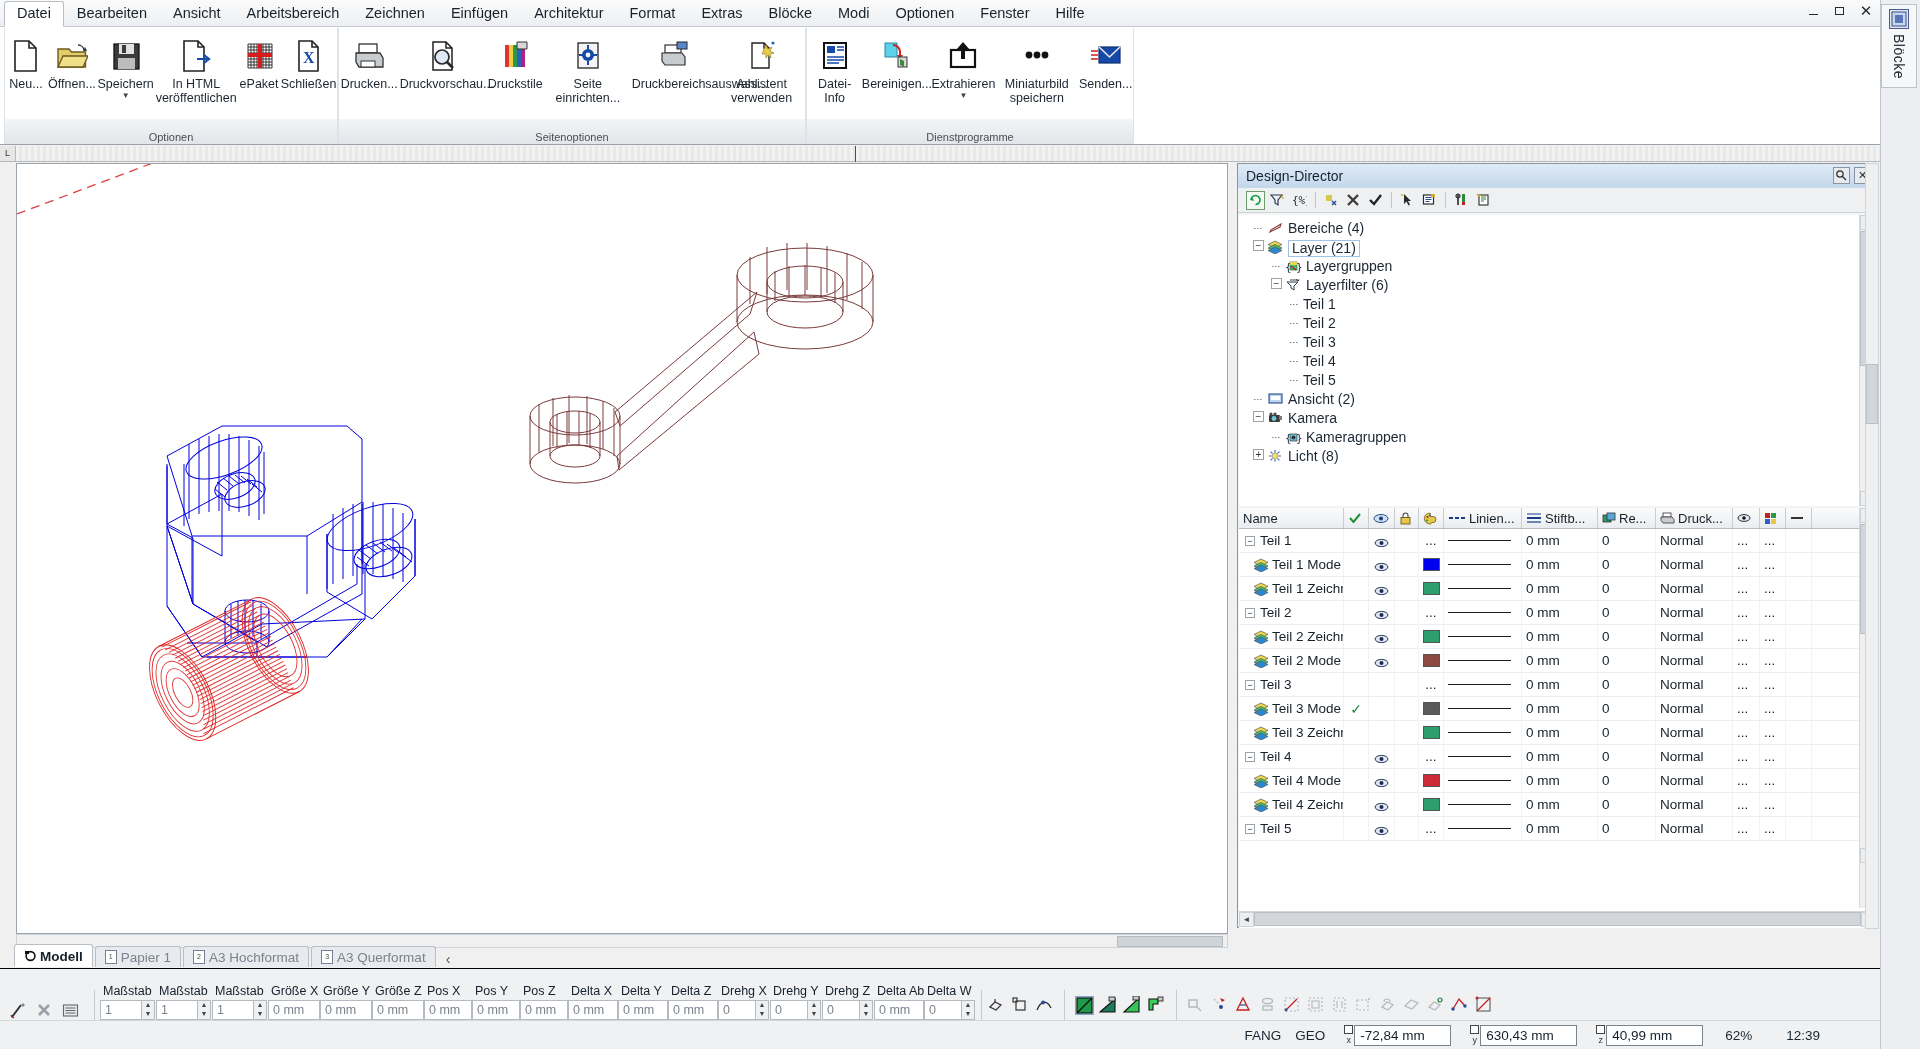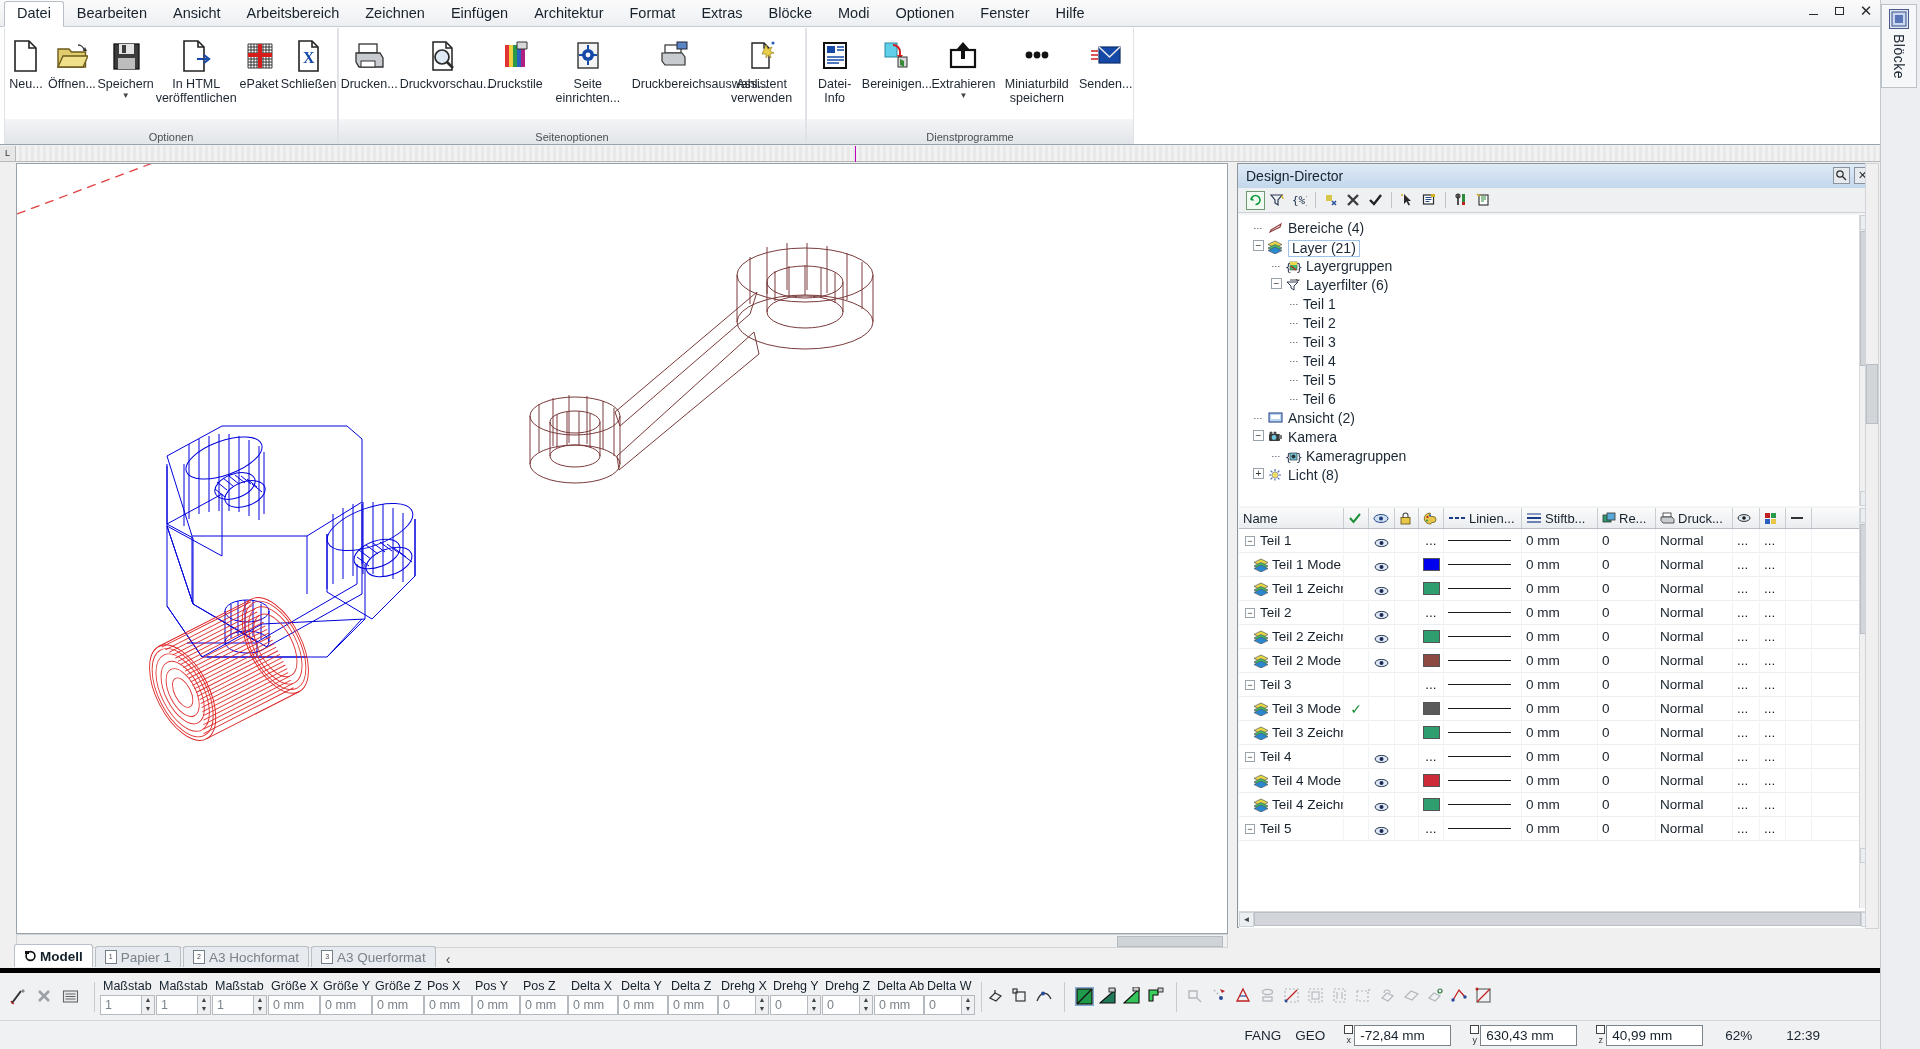--- a/index.html
+++ b/index.html
@@ -171,22 +171,22 @@
     font-size:13.5px; border:1px solid #b9bfc6; border-bottom:none; border-radius:3px 3px 0 0;
     background:#e7eaee; color:#7b838b; margin-right:2px; cursor:pointer;
   }
   .ptab.active { background:#ffffff; color:#13202c; height:23px; font-weight:bold; }
   .ptab .picon { width:12px;height:14px;border:1px solid #77808a;background:#fff;font-size:7px;line-height:12px;text-align:center;color:#444;}
   .tab-arrow { font-size:14px; color:#4a525a; margin-left:8px; cursor:pointer; }
 
   
   .propbar {
     position:absolute; left:0; top:968px; width:1880px; height:52px;
-    background:#f0f1f3; border-top:5px solid #000000;
-    display:flex; align-items:center;
+    background:#f0f1f3; border-top:1px solid #000000;
+    display:flex; align-items:flex-end;
   }
   .pb-icons { display:flex; align-items:center; gap:7px; padding:0 9px; }
   .pb-sep { width:1px; height:30px; background:#c6cbd0; margin:0 5px; }
   .pfield { display:flex; flex-direction:column; width:auto; }
   .pfield .plabel { font-size:12.5px; color:#15202b; height:17px; line-height:17px; padding-left:3px; white-space:nowrap; overflow:hidden; }
   .pfield .pinput {
     height:20px; border:1px solid #b4bac0; background:#fff; font-size:12.5px; color:#7b838b;
     display:flex; align-items:center; padding-left:4px; white-space:nowrap; overflow:hidden;
   }
   .spin { width:13px; height:20px; display:flex; flex-direction:column; border:1px solid #b4bac0; border-left:none; background:#eef0f2; }
@@ -769,26 +769,20 @@
                 <path d="M1,7.5 h9" stroke="#7d868f" stroke-width="1" stroke-dasharray="1.5 1.5"></path>
               </svg></span>
             <span class="tlabel">Teil 4</span>
           </div>
           <div class="tnode" style="padding-left: 42px;">
             <span class="spacer"><svg width="14" height="15" viewBox="0 0 14 15">
                 <path d="M1,7.5 h9" stroke="#7d868f" stroke-width="1" stroke-dasharray="1.5 1.5"></path>
               </svg></span>
             <span class="tlabel">Teil 5</span>
           </div>
-          <div class="tnode" style="padding-left: 42px;">
-            <span class="spacer"><svg width="14" height="15" viewBox="0 0 14 15">
-                <path d="M1,7.5 h9" stroke="#7d868f" stroke-width="1" stroke-dasharray="1.5 1.5"></path>
-              </svg></span>
-            <span class="tlabel">Teil 6</span>
-          </div>
           <div class="tnode" style="padding-left: 6px;">
             <span class="spacer"><svg width="14" height="15" viewBox="0 0 14 15">
                 <path d="M1,7.5 h9" stroke="#7d868f" stroke-width="1" stroke-dasharray="1.5 1.5"></path>
               </svg></span>
             <span class="ticon"><svg width="17" height="13" viewBox="0 0 17 13">
                 <rect x="2" y="2" width="13" height="9" fill="#bcd6f0" stroke="#2a4a8a" stroke-width="1.1"></rect>
                 <rect x="4" y="4" width="9" height="4" fill="#fff"></rect>
               </svg></span>
             <span class="tlabel">Ansicht (2)</span>
           </div>

